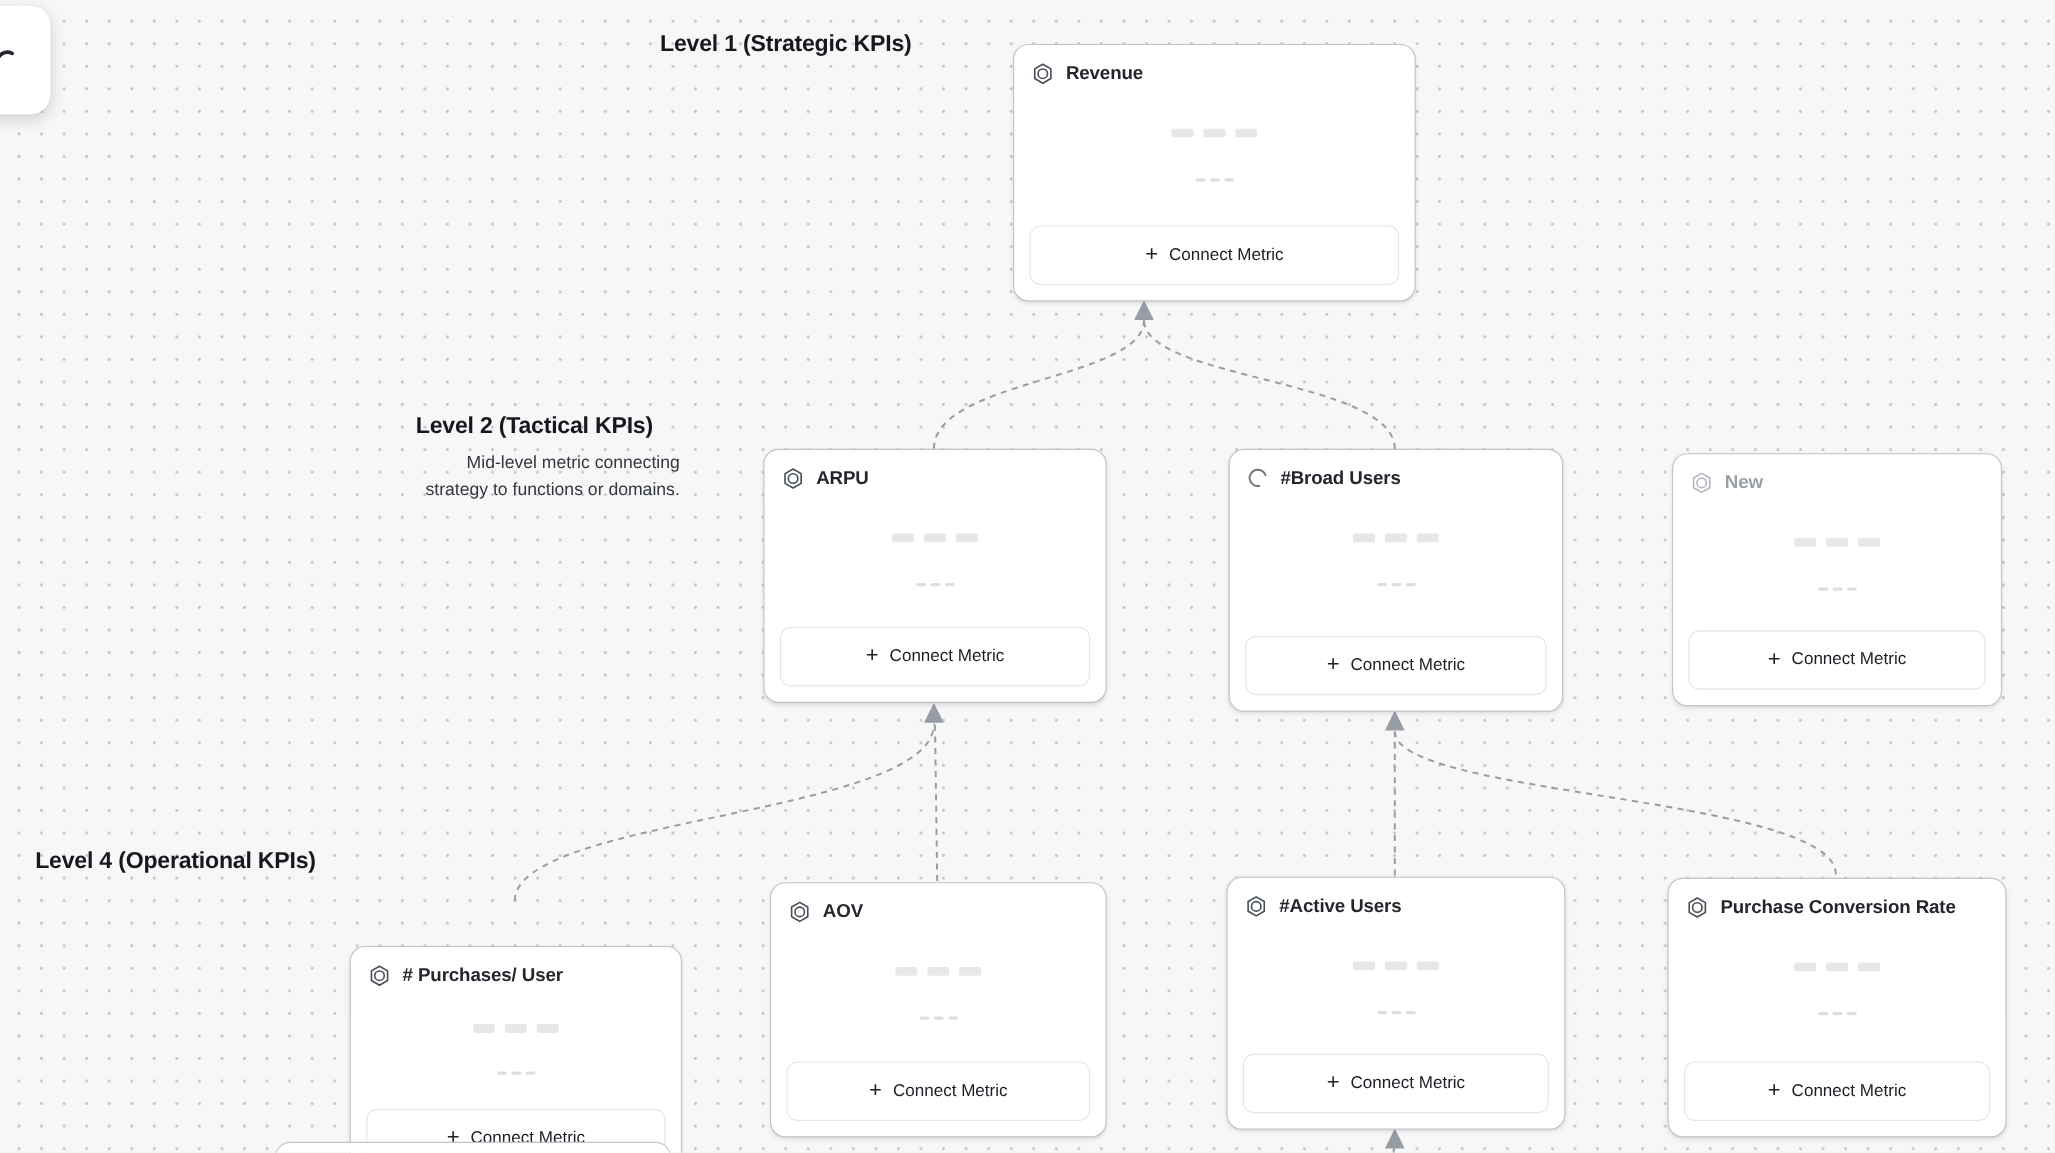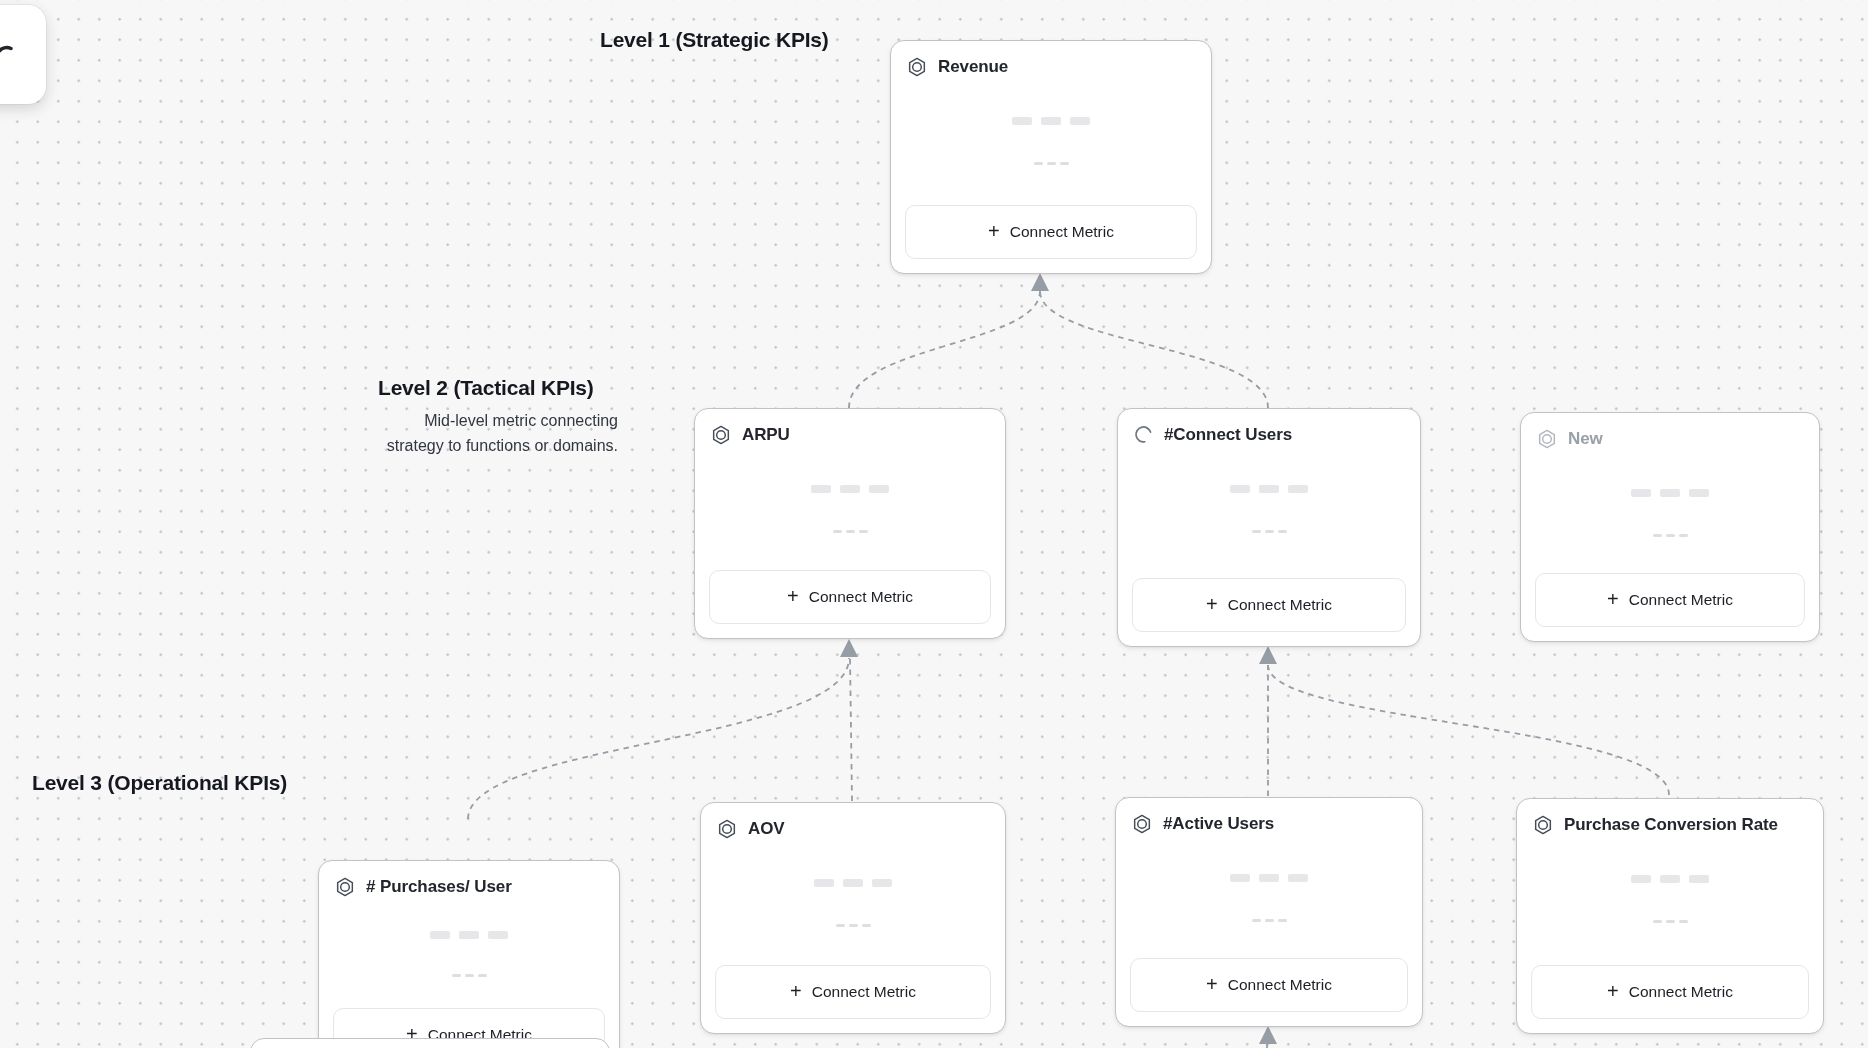--- a/index.html
+++ b/index.html
@@ -68,23 +68,23 @@
 
     <path class="edge" d="M 1267 1048 L 1267 1044"></path>
     <polygon class="arrowhead" points="1268,1026 1259,1044 1277,1044"></polygon>
   </svg>
 
   <div class="level-title" style="left:567px;top:28px;margin-left:33px;">Level 1 (Strategic KPIs)</div>
 
   <div class="level-title" style="left:378px;top:376px;">Level 2 (Tactical KPIs)</div>
   <div class="level-desc" style="left:378px;top:408px;width:240px;text-align:right;">Mid-level metric connecting strategy to functions or domains.</div>
 
-  <div class="level-title" style="left:32px;top:771px;">Level 3 (Operational KPIs)</div>
-
-  <div class="card" style="left:890px;top:40px;width:320px;height:232px;">
+  <div class="level-title" style="left:32px;top:771px;">Level 4 (Operational KPIs)</div>
+
+  <div class="card" style="left:921px;top:40px;width:320px;height:232px;padding-left:44px;">
     <div class="card-header">
       <svg class="metric-icon" viewBox="0 0 24 24">
           <path d="M12 2.6 L20 7.2 V16.8 L12 21.4 L4 16.8 V7.2 Z"></path>
           <circle cx="12" cy="12" r="4.7"></circle>
         </svg>
       <span class="card-title">Revenue</span>
     </div>
     <div class="skel-bars">
         <i></i>
         <i></i>
@@ -123,21 +123,21 @@
       <span class="plus-glyph">+</span>
       <span>Connect Metric</span>
     </button>
   </div>
 
   <div class="card" style="left:1117px;top:408px;width:302px;height:237px;">
     <div class="card-header">
       <svg class="spinner-icon" viewBox="0 0 24 24">
           <path d="M13.5 20.3 A8.5 8.5 0 1 1 20 9.2"></path>
         </svg>
-      <span class="card-title">#Connect Users</span>
+      <span class="card-title">#Broad Users</span>
     </div>
     <div class="skel-bars">
         <i></i>
         <i></i>
         <i></i>
       </div>
     <div class="skel-dashes">
         <i></i>
         <i></i>
         <i></i>

